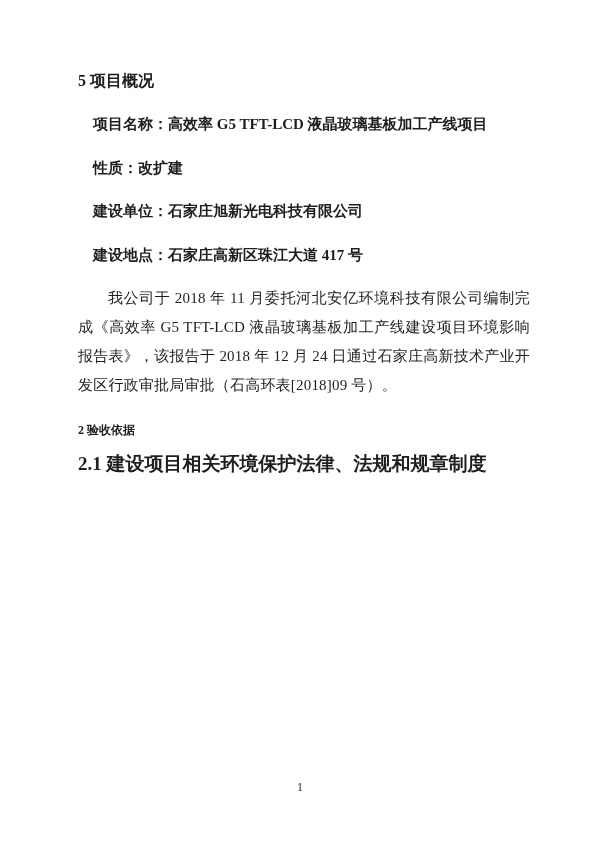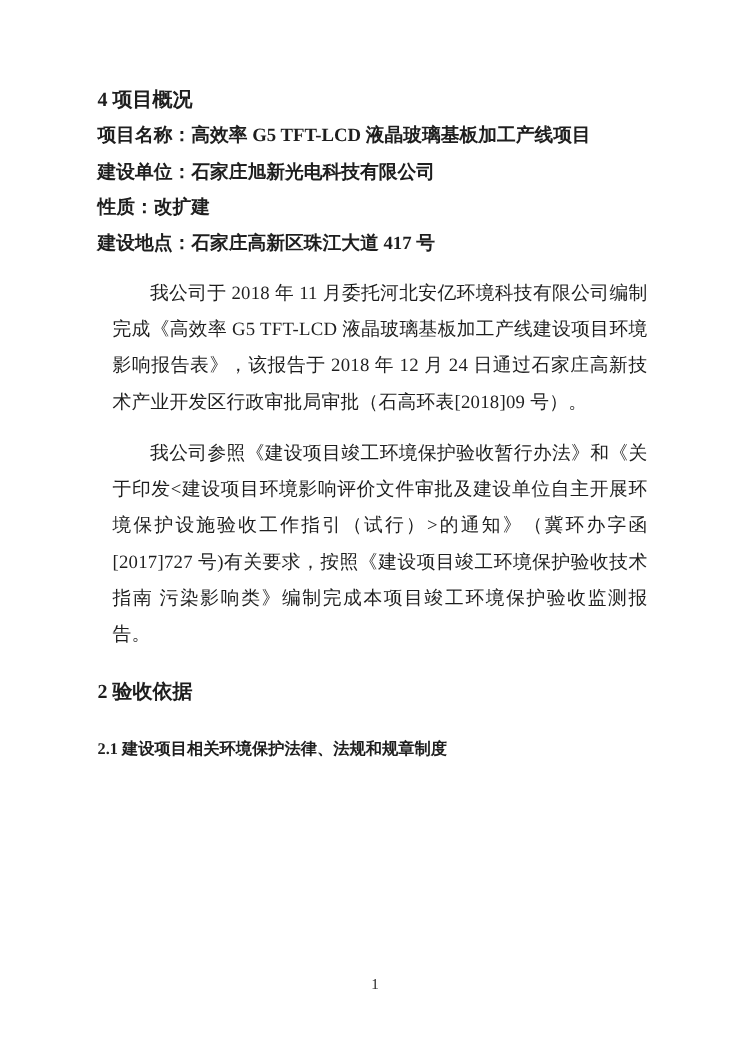--- a/index.html
+++ b/index.html
@@ -24,67 +24,66 @@
   .h1 {
     font-size: 16px;
     font-weight: bold;
     line-height: 29px;
     margin: 0;
   }
   .info-line {
     font-size: 15px;
     font-weight: bold;
     line-height: 28.5px;
-    margin: 0;
+    margin: 15px;
     white-space: nowrap;
   }
   .para {
     font-size: 15px;
     line-height: 29px;
-    margin: 12px;
+    margin: 0;
     text-indent: 2em;
     text-align: justify;
     text-justify: inter-ideograph;
     letter-spacing: 0.2px;
   }
   .h2 {
-    font-size: 16px;
+    font-size: 12px;
     font-weight: bold;
     line-height: 29px;
-    margin: 16px 0 16px 0;
+    margin: 16px 0 4px 0;
   }
   .h3 {
-    font-size: 13px;
+    font-size: 19px;
     font-weight: bold;
     line-height: 29px;
     margin: 0;
   }
   .page-number {
     position: absolute;
     top: 780px;
     left: 0;
     width: 600px;
     text-align: center;
     font-size: 12px;
     color: #2a2a2a;
   }
 </style>
 </head>
 <body>
 
 <div class="page">
 
-  <h1 class="h1">4 项目概况</h1>
+  <h1 class="h1">5 项目概况</h1>
 
   <p class="info-line">项目名称：高效率 G5 TFT-LCD 液晶玻璃基板加工产线项目</p>
+  <p class="info-line">性质：改扩建</p>
   <p class="info-line">建设单位：石家庄旭新光电科技有限公司</p>
-  <p class="info-line">性质：改扩建</p>
   <p class="info-line">建设地点：石家庄高新区珠江大道 417 号</p>
 
   <p class="para">我公司于 2018 年 11 月委托河北安亿环境科技有限公司编制完成《高效率 G5 TFT-LCD 液晶玻璃基板加工产线建设项目环境影响报告表》，该报告于 2018 年 12 月 24 日通过石家庄高新技术产业开发区行政审批局审批（石高环表[2018]09 号）。</p>
-  <p class="para">我公司参照《建设项目竣工环境保护验收暂行办法》和《关于印发&lt;建设项目环境影响评价文件审批及建设单位自主开展环境保护设施验收工作指引（试行）&gt;的通知》（冀环办字函[2017]727 号)有关要求，按照《建设项目竣工环境保护验收技术指南 污染影响类》编制完成本项目竣工环境保护验收监测报告。</p>
 
   <h2 class="h2">2 验收依据</h2>
   <h3 class="h3">2.1 建设项目相关环境保护法律、法规和规章制度</h3>
 
 </div>
 
 <div class="page-number">1</div>
 
 </body></html>

